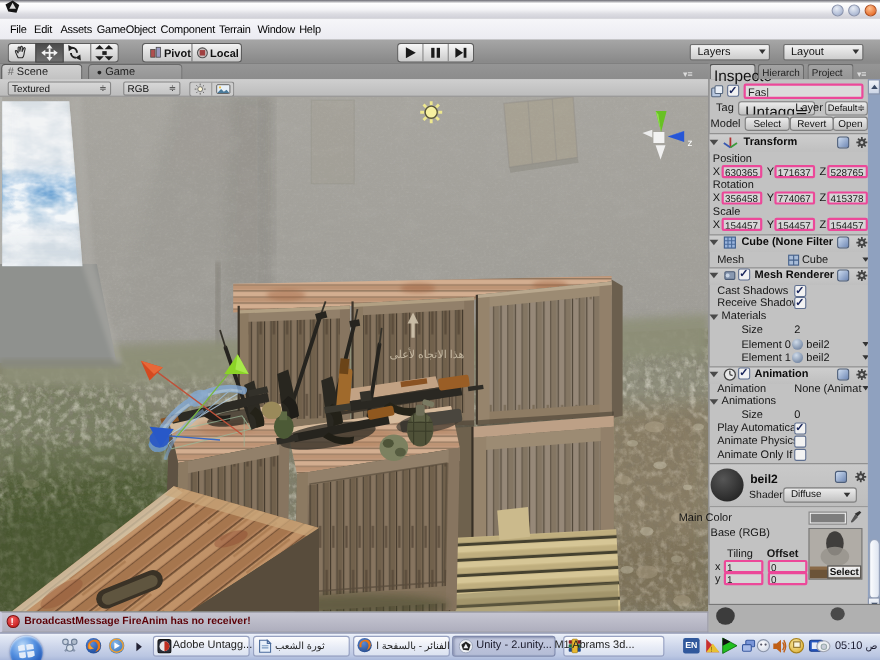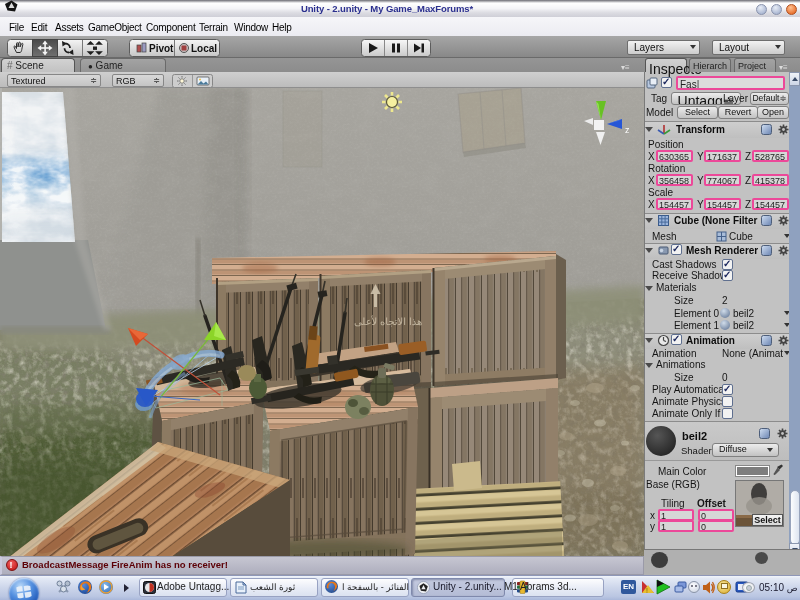--- a/index.html
+++ b/index.html
@@ -5,21 +5,20 @@
   * { margin:0; padding:0; box-sizing:border-box; }
   html,body { width:800px; height:600px; overflow:hidden; font-family:"Liberation Sans",sans-serif; }
   #screen { position:relative; width:800px; height:600px; background:#c0c0c0; overflow:hidden; }
   .abs { position:absolute; }
 </style>
 </head>
 <body>
 <div id="screen">
 
 <div class="abs" style="left:0;top:0;width:800px;height:17px;background:linear-gradient(#6a6a72 0%,#ffffff 18%,#f4f4f7 50%,#dcdce2 75%,#cfcfd7 100%)"></div>
-<div class="abs" style="left:0;top:3px;width:774px;text-align:center;font-size:9.5px;font-weight:bold;color:#2a2f8e;letter-spacing:-0.1px">Unity - 2.unity - My Game_MaxForums*</div>
 <svg class="abs" style="left:4px;top:0px" width="15" height="13" viewBox="0 0 15 13">
   <path d="M7.5 0.5 L13.5 4.5 L11 11.5 L3.5 10.5 L1 4 Z" fill="#141414"></path>
   <path d="M7.5 2.5 L10.5 8 L4.5 8 Z" fill="#ddd"></path>
 </svg>
 <div class="abs" style="left:756px;top:4px;width:11px;height:11px;border-radius:50%;background:radial-gradient(circle at 40% 30%,#e8edf6,#96a5c6);border:1px solid #8a93ac"></div>
 <div class="abs" style="left:771px;top:4px;width:11px;height:11px;border-radius:50%;background:radial-gradient(circle at 40% 30%,#e8edf6,#96a5c6);border:1px solid #8a93ac"></div>
 <div class="abs" style="left:786px;top:4px;width:11px;height:11px;border-radius:50%;background:radial-gradient(circle at 40% 30%,#ffc090,#e0570f);border:1px solid #b05020"></div>
 
 <div class="abs" style="left:0;top:17px;width:800px;height:19px;background:linear-gradient(#f6f6f9,#ebebf1)"></div>
 <div class="abs" style="left:9px;top:22px;font-size:10px;color:#000;letter-spacing:-0.25px">File</div>
@@ -749,21 +748,21 @@
         <line x1="0.5" y1="5.5" x2="10.5" y2="5.5"></line>
         <line x1="2" y1="2" x2="9" y2="9"></line>
         <line x1="2" y1="9" x2="9" y2="2"></line>
       </g>
       <circle cx="5.5" cy="5.5" r="1.4" fill="#c2c2c2"></circle>
     </svg>
 <div class="il" style="left:681px;top:445px;font-size:9.5px">Shader</div>
 <div class="ibn" style="left:712px;top:443px;width:67px;height:14px;text-align:left;padding-left:6px">Diffuse<span style="position:absolute;right:5px;top:4px;width:0;height:0;border-left:3px solid transparent;border-right:3px solid transparent;border-top:4px solid #333"></span></div>
 <div class="abs" style="left:645px;top:460px;width:144px;height:1px;background:#999"></div>
 
-<div class="il" style="left:658px;top:466px">Main Color</div>
+<div class="il" style="left:617px;top:466px">Main Color</div>
 <div class="abs" style="left:736px;top:466px;width:33px;height:10px;background:#7d7d7d;border:1px solid #fff;outline:1px solid #888"></div>
 <svg class="abs" style="left:773px;top:463px" width="11" height="14" viewBox="0 0 11 14">
       <path d="M8.5 1.5 L10 3 L6.5 6.5 L4 4 Z" fill="#333"></path>
       <path d="M4.5 4.5 L7 7 L3 11 Q1.5 12.5 0.8 11.8 Q0 11 1.5 9.5 Z" fill="#555"></path>
     </svg>
 <div class="il" style="left:646px;top:479px">Base (RGB)</div>
 
 <div class="abs" style="left:735px;top:480px;width:49px;height:47px;background:#a8a49e;border:1px solid #777"></div>
 <svg class="abs" style="left:736px;top:481px" width="47" height="45" viewBox="0 0 47 45">
   <rect width="47" height="45" fill="#b0aca6"></rect>

